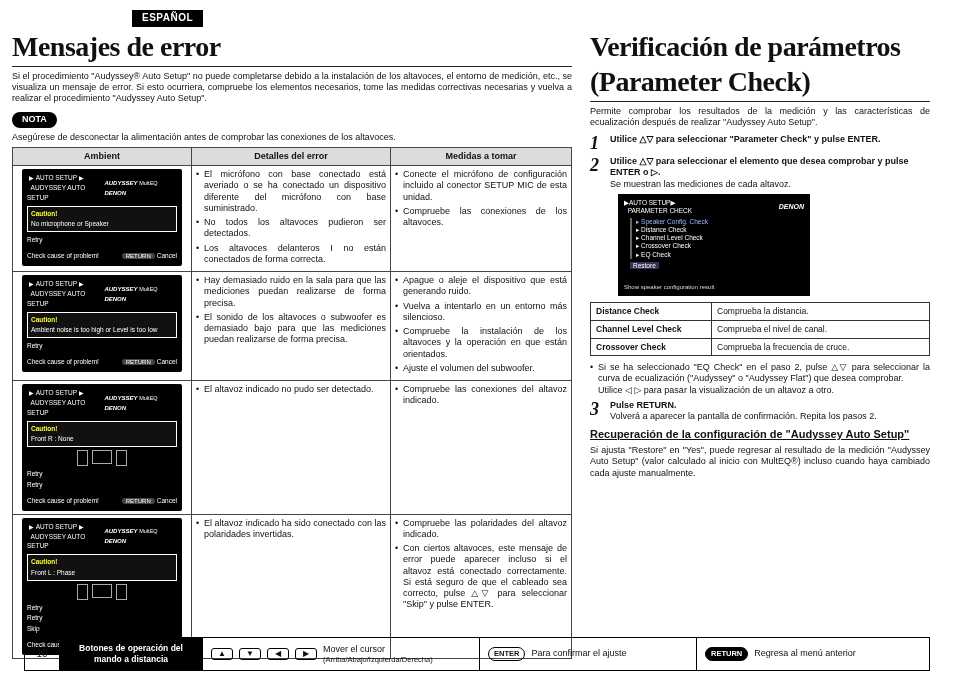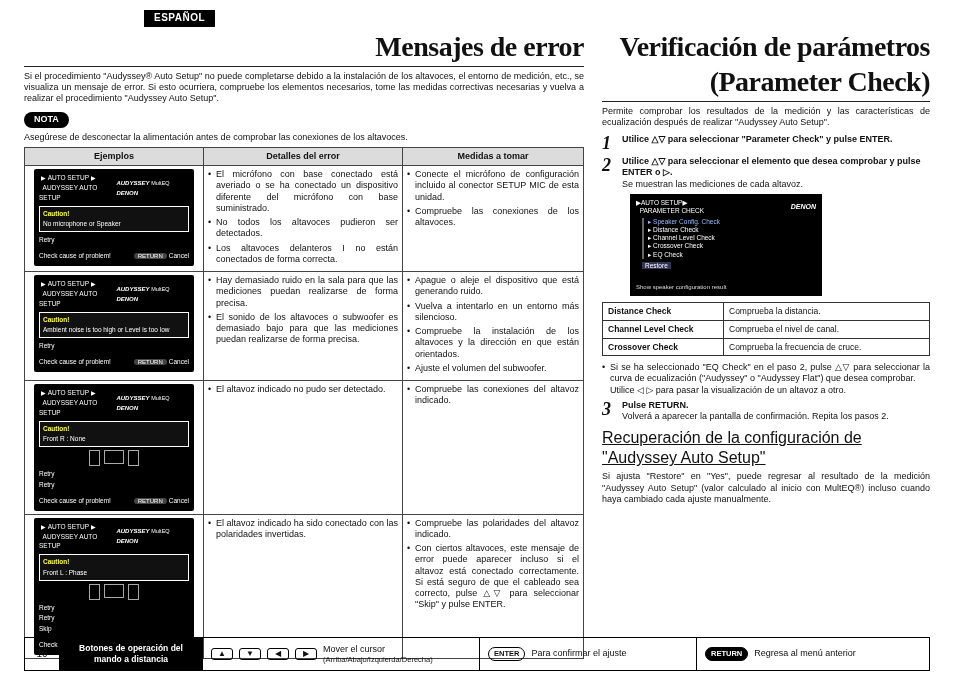--- a/index.html
+++ b/index.html
@@ -9,21 +9,21 @@
     font-family: Arial, Helvetica, sans-serif;
     color: #111;
     font-size: 9px;
     line-height: 1.25;
   }
   .page {
     width: 954px;
     height: 681px;
     position: relative;
     box-sizing: border-box;
-    padding: 10px 24px 12px 24px;
+    padding: 10px 24px 12px 12px;
   }
   .lang-tab {
     background: #000;
     color: #fff;
     font-weight: bold;
     padding: 2px 10px;
     font-size: 10px;
     display: inline-block;
     margin-left: 120px;
     margin-bottom: 2px;
@@ -34,21 +34,20 @@
     gap: 18px;
   }
   .col-left { flex: 0 0 560px; }
   .col-right { flex: 1; }
   h1 {
     font-family: "Times New Roman", Times, serif;
     font-weight: bold;
     margin: 0 0 2px 0;
     font-size: 28px;
     letter-spacing: -0.5px;
-    text-align: right;
   }
   h1 + .rule, .col-right > .rule {
     border-top: 1px solid #222;
     margin-bottom: 4px;
   }
   .intro { margin: 0 0 6px 0; text-align: justify; }
   .nota-badge {
     background: #000;
     color: #fff;
     font-weight: bold;
@@ -121,21 +120,21 @@
   }
   .param-osd .list { border-left:2px solid #666; margin:3px 0 3px 6px; padding-left:4px;}
   .param-osd .sel { color:#9bf; }
   .param-osd .bottom { margin-top:14px; font-size:6px; color:#ddd;}
   table.check { width:100%; border-collapse:collapse; margin:6px 0; }
   table.check td { border:1px solid #333; padding:3px 5px; font-size:8.5px; }
   table.check td.k { font-weight:bold; width:110px; }
   .rnote { margin:4px 0; text-align:justify; padding-left:8px; position:relative;}
   .rnote::before { content:"•"; position:absolute; left:0;}
   .subhead {
-    font-weight:normal; text-decoration:underline; font-size:16px; margin:6px 0 3px 0;
+    font-weight:bold; text-decoration:underline; font-size:11px; margin:6px 0 3px 0;
     font-family: Arial, sans-serif;
   }
   
   .footer {
     position:absolute; left:24px; right:24px; bottom:10px;
     border:1px solid #000; display:flex; align-items:stretch; height:32px;
   }
   .footer .pg { width:34px; display:flex; align-items:center; justify-content:center; border-right:1px solid #000; font-size:10px;text-align:center;}
   .footer .lbl { background:#000; color:#fff; font-weight:bold; font-size:8.5px; display:flex; align-items:center; text-align:center; padding:0 6px; width:130px; border-right:1px solid #000;}
   .footer .seg { display:flex; align-items:center; gap:6px; padding:0 8px; border-right:1px solid #000;}
@@ -159,21 +158,21 @@
     <div class="col-left">
       <h1>Mensajes de error</h1>
       <div class="rule"></div>
       <p class="intro">Si el procedimiento "Audyssey® Auto Setup" no puede completarse debido a la instalación de los altavoces, el entorno de medición, etc., se visualiza un mensaje de error. Si esto ocurriera, compruebe los elementos necesarios, tome las medidas correctivas necesarias y vuelva a realizar el procedimiento "Audyssey Auto Setup".</p>
       <span class="nota-badge">NOTA</span>
       <p class="nota-text">Asegúrese de desconectar la alimentación antes de comprobar las conexiones de los altavoces.</p>
 
       <table class="err">
         <thead>
           <tr>
-            <th class="th-ex">Ejemplos</th>
+            <th class="th-ex">Ambient</th>
             <th class="th-det">Detalles del error</th>
             <th>Medidas a tomar</th>
           </tr>
         </thead>
         <tbody id="err-body">
             <tr>
               <td>
                 <div class="osd">
                   <div class="osd-header">
                     <span class="osd-title-left"><span class="tri">▶</span>AUTO SETUP<span class="tri">▶</span><br>&nbsp;&nbsp;AUDYSSEY AUTO SETUP</span>
@@ -219,21 +218,21 @@
               <td>
                 <ul class="plain">
                   <li>Hay demasiado ruido en la sala para que las mediciones puedan realizarse de forma precisa.</li>
                   <li>El sonido de los altavoces o subwoofer es demasiado bajo para que las mediciones puedan realizarse de forma precisa.</li>
                 </ul>
               </td>
               <td>
                 <ul class="plain">
                   <li>Apague o aleje el dispositivo que está generando ruido.</li>
                   <li>Vuelva a intentarlo en un entorno más silencioso.</li>
-                  <li>Compruebe la instalación de los altavoces y la dirección en que están orientados.</li>
+                  <li>Compruebe la instalación de los altavoces y la operación en que están orientados.</li>
                   <li>Ajuste el volumen del subwoofer.</li>
                 </ul>
               </td>
             </tr>
             <tr>
               <td>
                 <div class="osd">
                   <div class="osd-header">
                     <span class="osd-title-left"><span class="tri">▶</span>AUTO SETUP<span class="tri">▶</span><br>&nbsp;&nbsp;AUDYSSEY AUTO SETUP</span>
                     <span><span class="osd-brand">AUDYSSEY</span> <span style="font-size:5.5px;">MultEQ</span> <span class="osd-brand">DENON</span></span>

